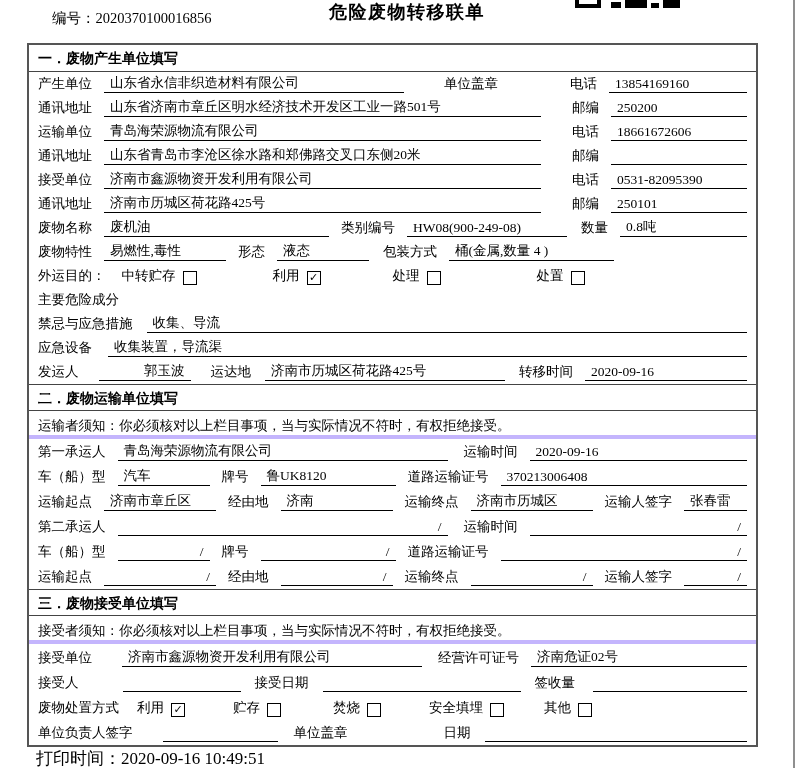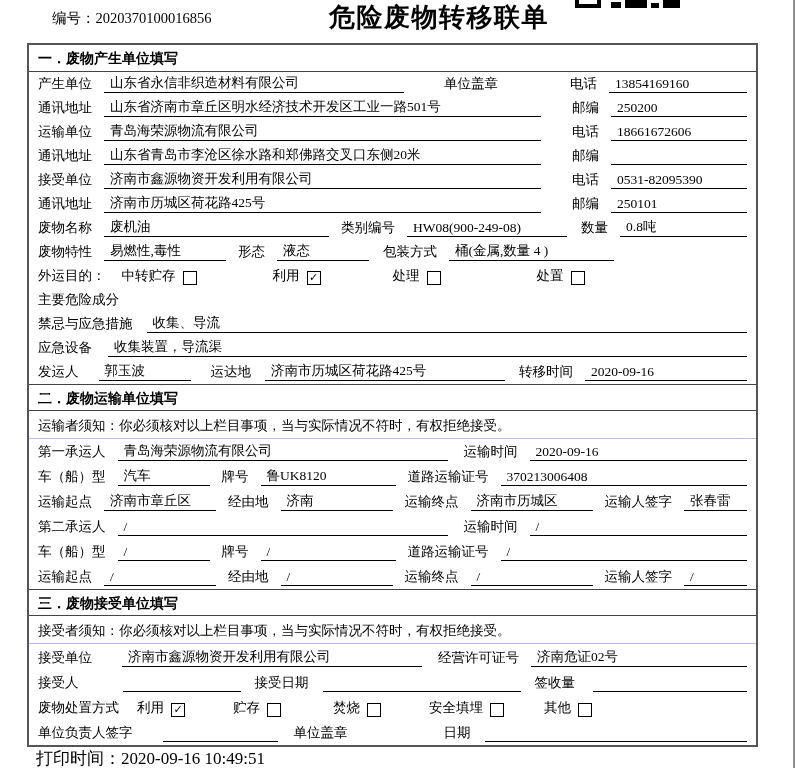--- a/index.html
+++ b/index.html
@@ -6,55 +6,55 @@
   body{
     width:796px;height:768px;position:relative;overflow:hidden;
     background:#ffffff;color:#000;
     font-family:"Liberation Serif","DejaVu Serif",serif;
     font-size:13.5px;
   }
   .serial{position:absolute;left:52px;top:9px;font-size:14.5px;white-space:nowrap}
   .doc-title{
     position:absolute;left:329px;top:0px;
     font-family:"Liberation Sans","DejaVu Sans",sans-serif;
-    font-weight:bold;font-size:26px;letter-spacing:1.5px;white-space:nowrap;
+    font-weight:bold;font-size:18px;letter-spacing:1.5px;white-space:nowrap;
   }
   .qr{position:absolute;left:575px;top:0}
   .edge-line{position:absolute;right:1px;top:0;width:2px;height:768px;background:#8f8f8f}
 
   .form{
     position:absolute;left:27px;top:43px;width:731px;
     border:2px solid #555;background:#fff;box-sizing:border-box;
   }
   .sec-head{
     font-family:"Liberation Sans","DejaVu Sans",sans-serif;
     font-weight:bold;font-size:14px;
     height:27px;box-sizing:border-box;padding:5px 9px 12px;
     border-bottom:1px solid #444;white-space:nowrap;
   }
   .bt{border-top:1px solid #444}
   .notice{
     height:28px;box-sizing:border-box;padding:6px 9px 0;
-    border-bottom:1px solid #c4b5fd;white-space:nowrap;
+    border-bottom:4px solid #c4b5fd;white-space:nowrap;
   }
   .row{
     display:flex;align-items:flex-end;
     height:24px;box-sizing:border-box;
     padding:0 9px 3px;white-space:nowrap;
   }
   .r25{height:25px}
   .r26{height:26px}
   .lbl{flex:0 0 auto}
   .val{
     border-bottom:1px solid #000;
     padding:0 6px;box-sizing:border-box;
     overflow:hidden;flex:0 0 auto;
   }
   .fill{flex:1 1 auto}
-  .center{text-align:left}
+  .center{text-align:right}
   .w92{width:92px}.w112{width:112px}.w115{width:115px}.w118{width:118px}
   .w122{width:122px}.w135{width:135px}.w160{width:160px}.w165{width:165px}
   .w198{width:198px}.w225{width:225px}.w240{width:240px}.w300{width:300px}
   .w330{width:330px}.w437{width:437px}
   .ml12{margin-left:12px}.ml14{margin-left:14px}.ml16{margin-left:16px}
   .ml18{margin-left:18px}.ml20{margin-left:20px}.ml26{margin-left:31px}
   .ml30{margin-left:30px}.ml40{margin-left:40px}.ml44{margin-left:44px}
   .ml48{margin-left:48px}.ml52{margin-left:52px}
   .ml72{margin-left:72px}.ml76{margin-left:76px}.ml96{margin-left:96px}
   .cb{

